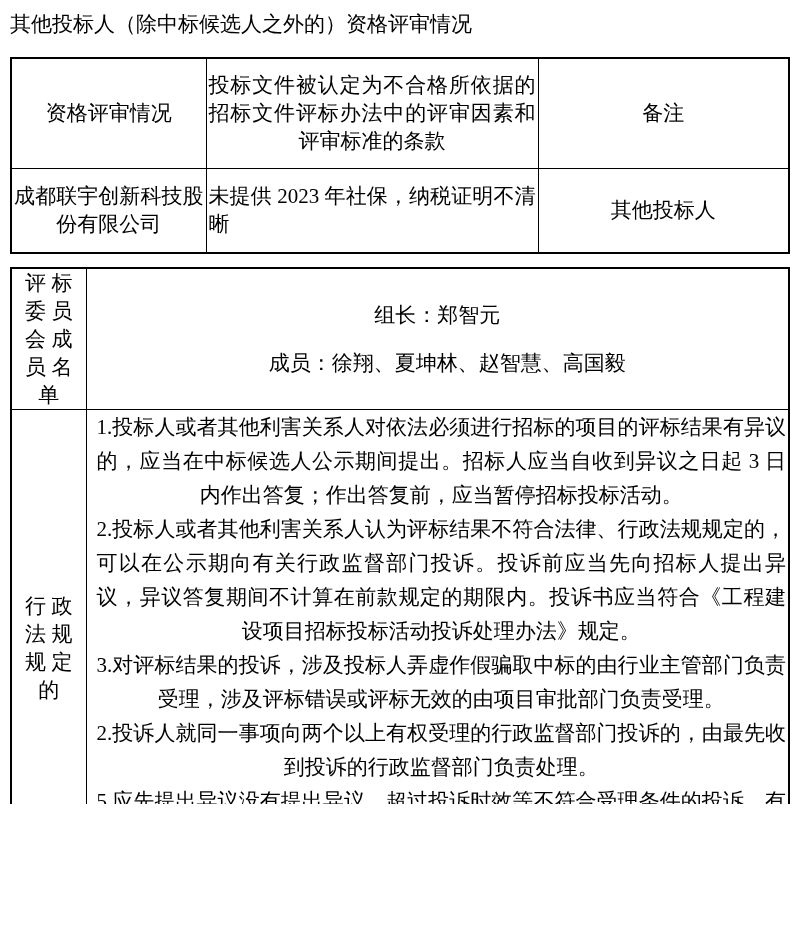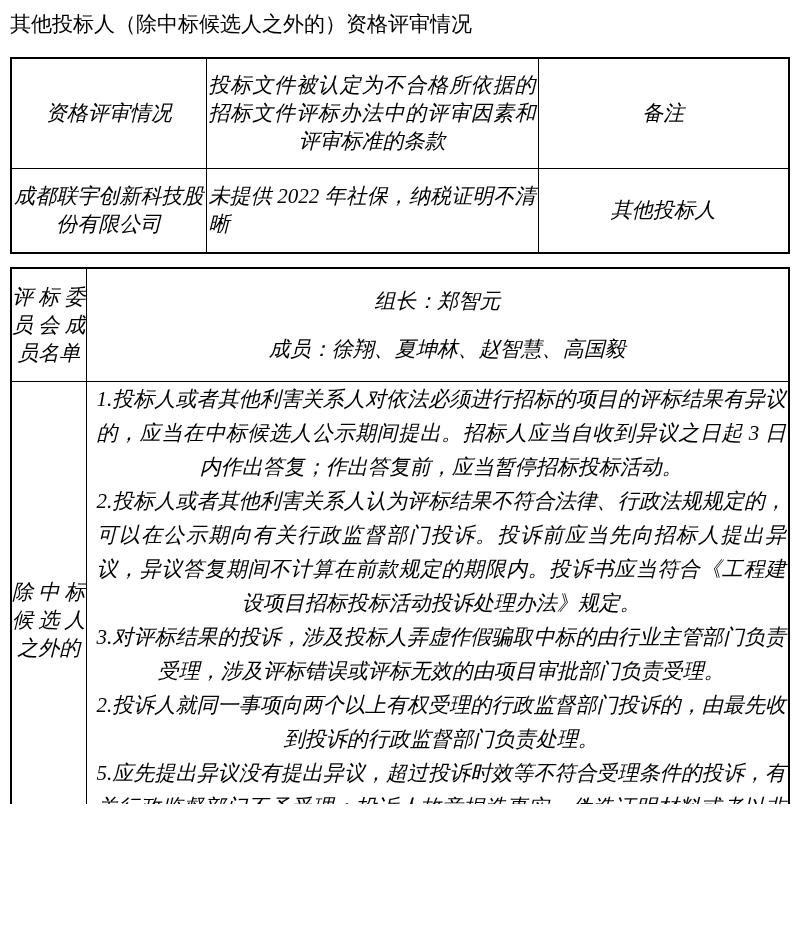--- a/index.html
+++ b/index.html
@@ -33,26 +33,25 @@
     border: 2px solid #000000;
   }
   table.tbl1 { margin-top: 19px; }
   table.tbl2 { margin-top: 13px; }
   .tbl td {
     border: 1px solid #000000;
     vertical-align: middle;
     padding: 0 2px;
     line-height: 28px;
     overflow: hidden;
-    font-style: italic;
   }
   .c  { text-align: center; }
   .jc { text-align: justify; text-align-last: center; }
   .jl { text-align: justify; text-align-last: left; }
-  td.label-cell { padding: 0 0; text-align: justify; text-align-last: center; }
+  td.label-cell { padding: 0 13px; text-align: justify; text-align-last: center; }
   .tbl p { margin: 0; }
   .committee-cell p + p { margin-top: 20px; padding-left: 20px; }
   .items-cell { padding: 6px 2px; }
   .items-cell p { text-align: justify; text-align-last: center; line-height: 34px; margin-left: 8px; }
 </style>
 </head>
 <body>
 
 <div class="page">
 
@@ -65,42 +64,42 @@
       <col style="width:251px">
     </colgroup>
     <tbody>
       <tr style="height:110px;">
         <td class="c">资格评审情况</td>
         <td class="jc">投标文件被认定为不合格所依据的招标文件评标办法中的评审因素和评审标准的条款</td>
         <td class="c">备注</td>
       </tr>
       <tr style="height:85px;padding-left:45px;">
         <td class="jc">成都联宇创新科技股份有限公司</td>
-        <td class="jl">未提供 2022 年社保，纳税证明不清晰</td>
+        <td class="jl">未提供 2023 年社保，纳税证明不清晰</td>
         <td class="c">其他投标人</td>
       </tr>
     </tbody>
   </table>
 
   <table class="tbl tbl2">
     <colgroup>
       <col style="width:75px">
       <col style="width:293px">
       <col style="width:410px">
     </colgroup>
     <tbody>
       <tr style="height:113px;">
         <td class="label-cell">评标委员会成员名单</td>
         <td class="c committee-cell" colspan="2">
           <p>组长：郑智元</p>
           <p>成员：徐翔、夏坤林、赵智慧、高国毅</p>
         </td>
       </tr>
       <tr style="height:413px;">
-        <td class="label-cell">除中标候选人之外的</td>
+        <td class="label-cell">行政法规规定的</td>
         <td class="items-cell" colspan="2">
           <p>1.投标人或者其他利害关系人对依法必须进行招标的项目的评标结果有异议的，应当在中标候选人公示期间提出。招标人应当自收到异议之日起 3 日内作出答复；作出答复前，应当暂停招标投标活动。</p>
           <p>2.投标人或者其他利害关系人认为评标结果不符合法律、行政法规规定的，可以在公示期向有关行政监督部门投诉。投诉前应当先向招标人提出异议，异议答复期间不计算在前款规定的期限内。投诉书应当符合《工程建设项目招标投标活动投诉处理办法》规定。</p>
           <p>3.对评标结果的投诉，涉及投标人弄虚作假骗取中标的由行业主管部门负责受理，涉及评标错误或评标无效的由项目审批部门负责受理。</p>
           <p>2.投诉人就同一事项向两个以上有权受理的行政监督部门投诉的，由最先收到投诉的行政监督部门负责处理。</p>
           <p>5.应先提出异议没有提出异议，超过投诉时效等不符合受理条件的投诉，有关行政监督部门不予受理；投诉人故意捏造事实、伪造证明材料或者以非法手段取得证明材料进行投诉，给他人造成损失的，依法承担赔偿责任。</p>
         </td>
       </tr>
     </tbody>
   </table>

